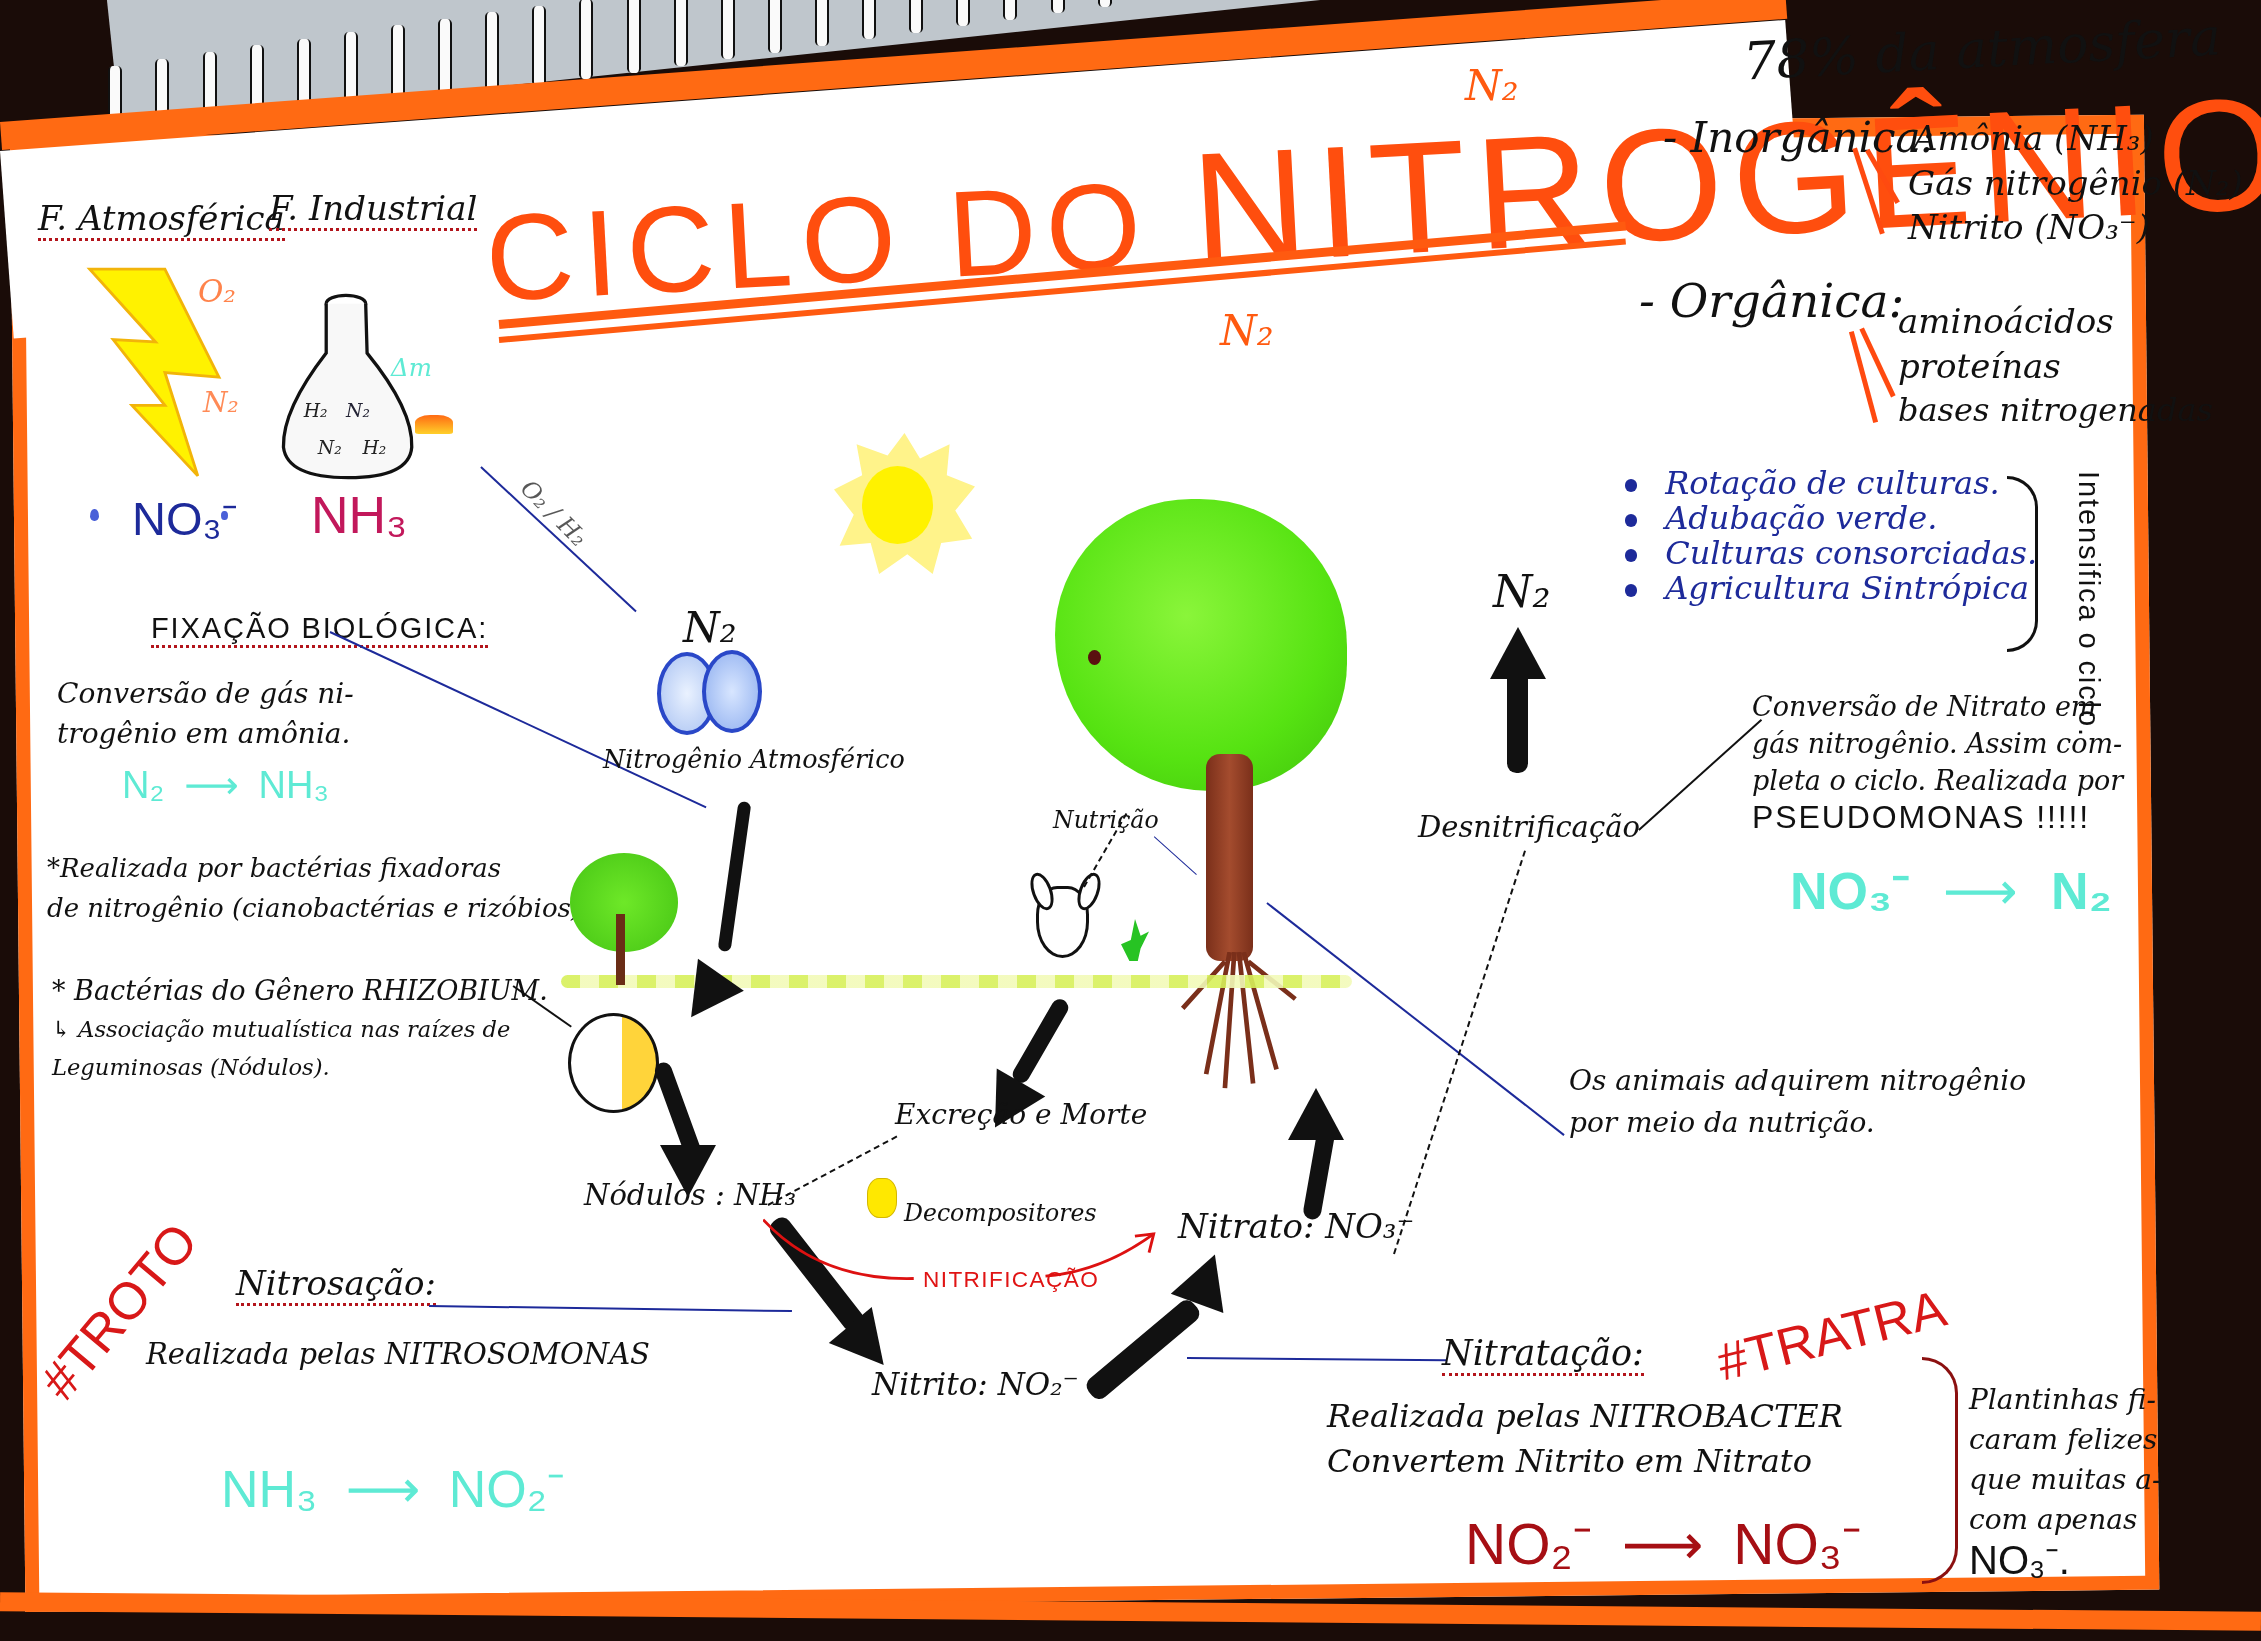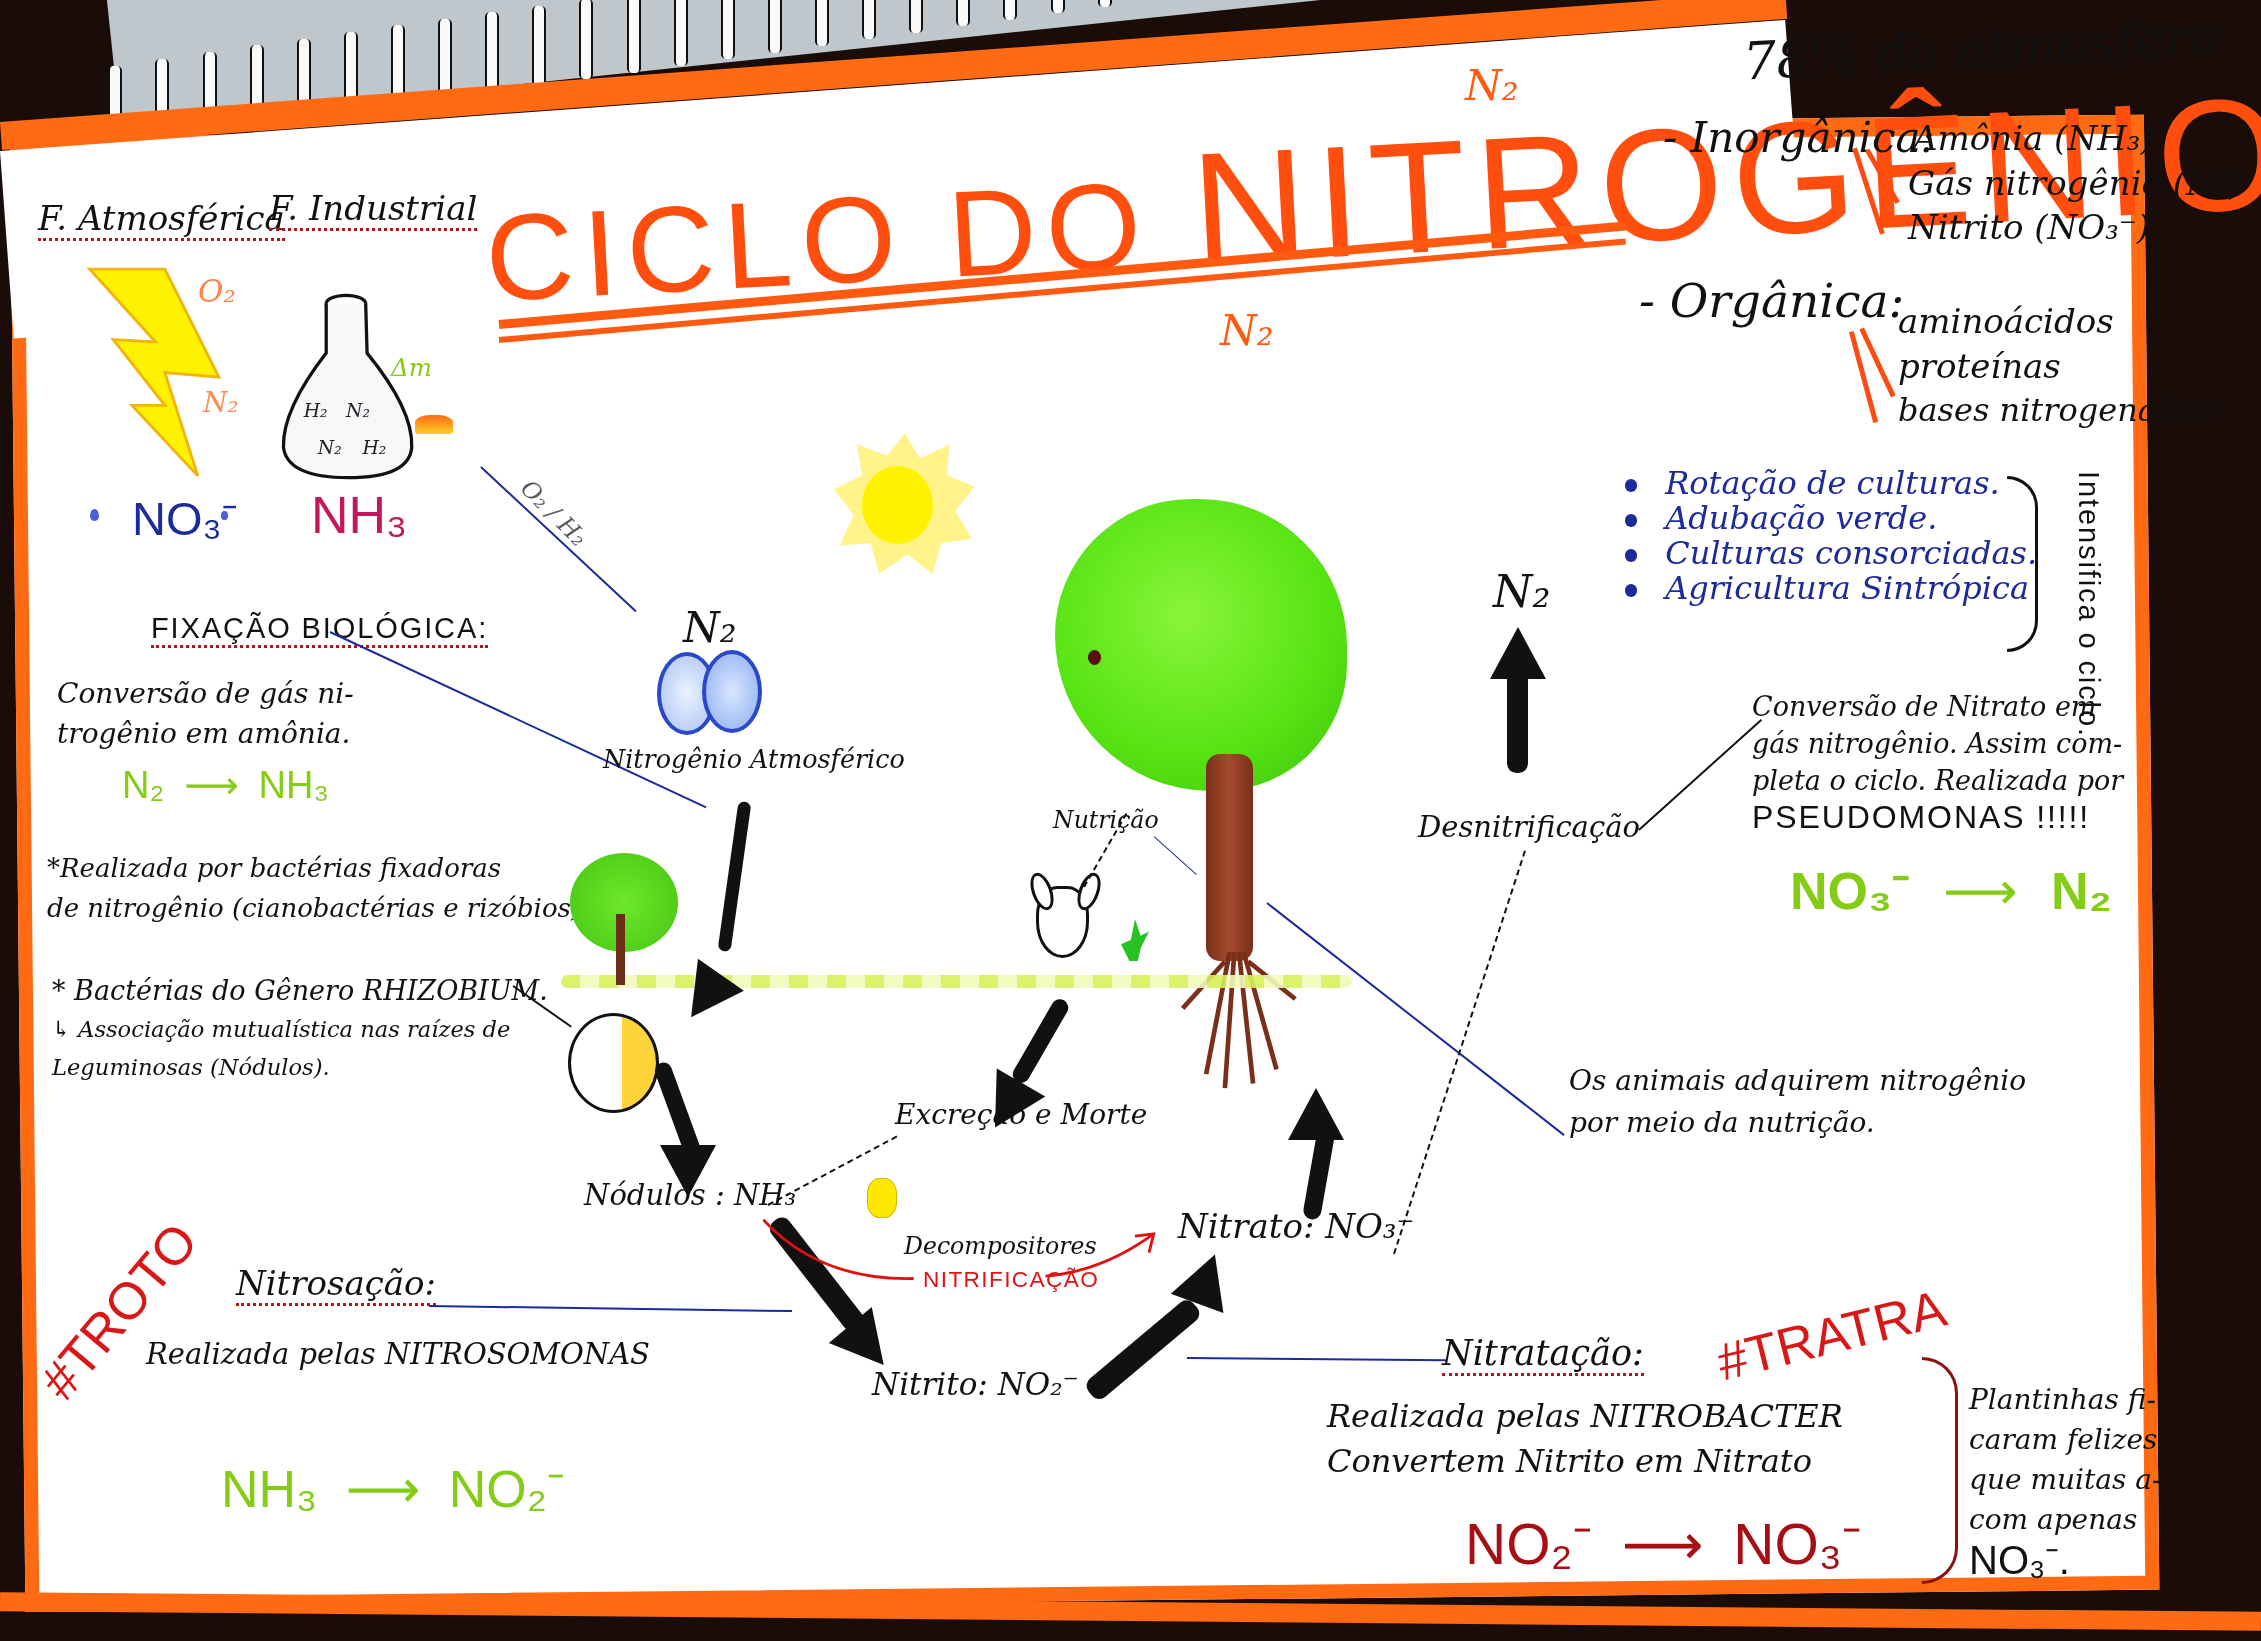--- a/index.html
+++ b/index.html
@@ -4,21 +4,21 @@
 <style>
   html, body { margin:0; padding:0; }
   body { width:2261px; height:1641px; position:relative; overflow:hidden; background:#1a0c08; font-family:"Liberation Sans", sans-serif; }
   .spiral { position:absolute; left:0; top:0; width:2261px; height:170px; overflow:hidden; }
   .spiral-bg { position:absolute; left:104px; top:-28px; width:1555px; height:155px; background:#bfc6cc; transform:rotate(-6deg); transform-origin:left top; }
   .ring { position:absolute; width:10.4px; height:80px; background:#fafafa; border-left:2.8px solid #111; border-right:2.8px solid #111; border-radius:4.7px; }
   .poster { position:absolute; left:10.4px; top:137px; width:2134px; height:1475px; background:#ffffff; border:14px solid #ff6a13; border-top-width:19px; transform:rotate(-0.6deg); transform-origin:left top; box-sizing:border-box; }
   .abs { position:absolute; white-space:nowrap; }
   .hand { font-family:"DejaVu Serif", serif; font-style:italic; color:#111; }
   .print { font-family:"Liberation Sans", sans-serif; color:#111; letter-spacing:1.9px; }
-  .red { color:#84cc16; }
+  .red { color:#5eead4; }
   .orange { color:#ff5a10; }
   .blue { color:#1d2a9a; }
   .title { font-family:"Liberation Sans", sans-serif; color:#ff4e0e; font-size:122px; letter-spacing:9.4px; transform:rotate(-3deg); transform-origin:left bottom; }
   .title-underline { position:absolute; height:9.4px; background:#ff5a10; transform-origin:left center; }
   .wavy { border-bottom:3.8px dotted #b3141b; }
   .line { position:absolute; height:2.4px; background:#1d2a9a; transform-origin:left center; }
   .line-black { position:absolute; height:2.8px; background:#111; transform-origin:left center; }
   .arrow-body { position:absolute; background:#111; border-radius:9.4px; transform-origin:center; }
   .arrow-head { position:absolute; width:0; height:0; border-left:28px solid transparent; border-right:28px solid transparent; border-top:52px solid #111; transform-origin:center; }
   .bullet { display:inline-block; width:12.2px; height:12.2px; background:#1d2a9a; border-radius:50%; margin-right:28px; vertical-align:middle; }
@@ -189,21 +189,21 @@
 <div class="arrow-head" style="left:1288px;top:1088px;transform:rotate(180deg);"></div>
 <div class="arrow-body" style="left:1507px;top:669px;width:21px;height:104px;"></div>
 <div class="arrow-head" style="left:1490px;top:627px;transform:rotate(180deg);"></div>
 
 <div class="dashed" style="left:768px;top:1204px;width:146px;transform:rotate(-28deg);"></div>
 <div class="dashed" style="left:1394px;top:1253px;width:424px;transform:rotate(-72deg);"></div>
 <div class="dashed" style="left:1084px;top:886px;width:85px;transform:rotate(-60deg);"></div>
 
 <div class="abs hand" style="left:895px;top:1098px;font-size:28px;">Excreção e Morte</div>
 <div class="abs" style="left:867px;top:1178px;width:28px;height:38px;background:#ffe800;border-radius:40%;border:1.4px solid #d4b700;"></div>
-<div class="abs hand" style="left:904px;top:1232px;font-size:23.6px;">Decompositores</div>
+<div class="abs hand" style="left:904px;top:1199px;font-size:23.6px;">Decompositores</div>
 <div class="abs hand" style="left:584px;top:1178px;font-size:29px;">Nódulos : NH₃</div>
 <div class="abs hand" style="left:872px;top:1366px;font-size:31px;">Nitrito: NO₂⁻</div>
 <div class="abs hand" style="left:1178px;top:1206px;font-size:34px;">Nitrato: NO₃⁻</div>
 <div class="abs" style="left:923px;top:1267px;font-size:22.6px;color:#e01414;font-family:'Liberation Sans',sans-serif;letter-spacing:1.4px;">NITRIFICAÇÃO</div>
 <svg class="abs" style="left:763px;top:1215px;" width="405" height="80" viewBox="0 0 860 170">
   <path d="M0,10 Q120,140 320,135" stroke="#d11" stroke-width="6" fill="none"></path>
   <path d="M600,130 Q720,120 830,40" stroke="#d11" stroke-width="6" fill="none"></path>
   <path d="M790,45 L830,40 L820,80" stroke="#d11" stroke-width="6" fill="none"></path>
 </svg>
 <div class="abs hand" style="left:1418px;top:810px;font-size:29px;">Desnitrificação</div>

